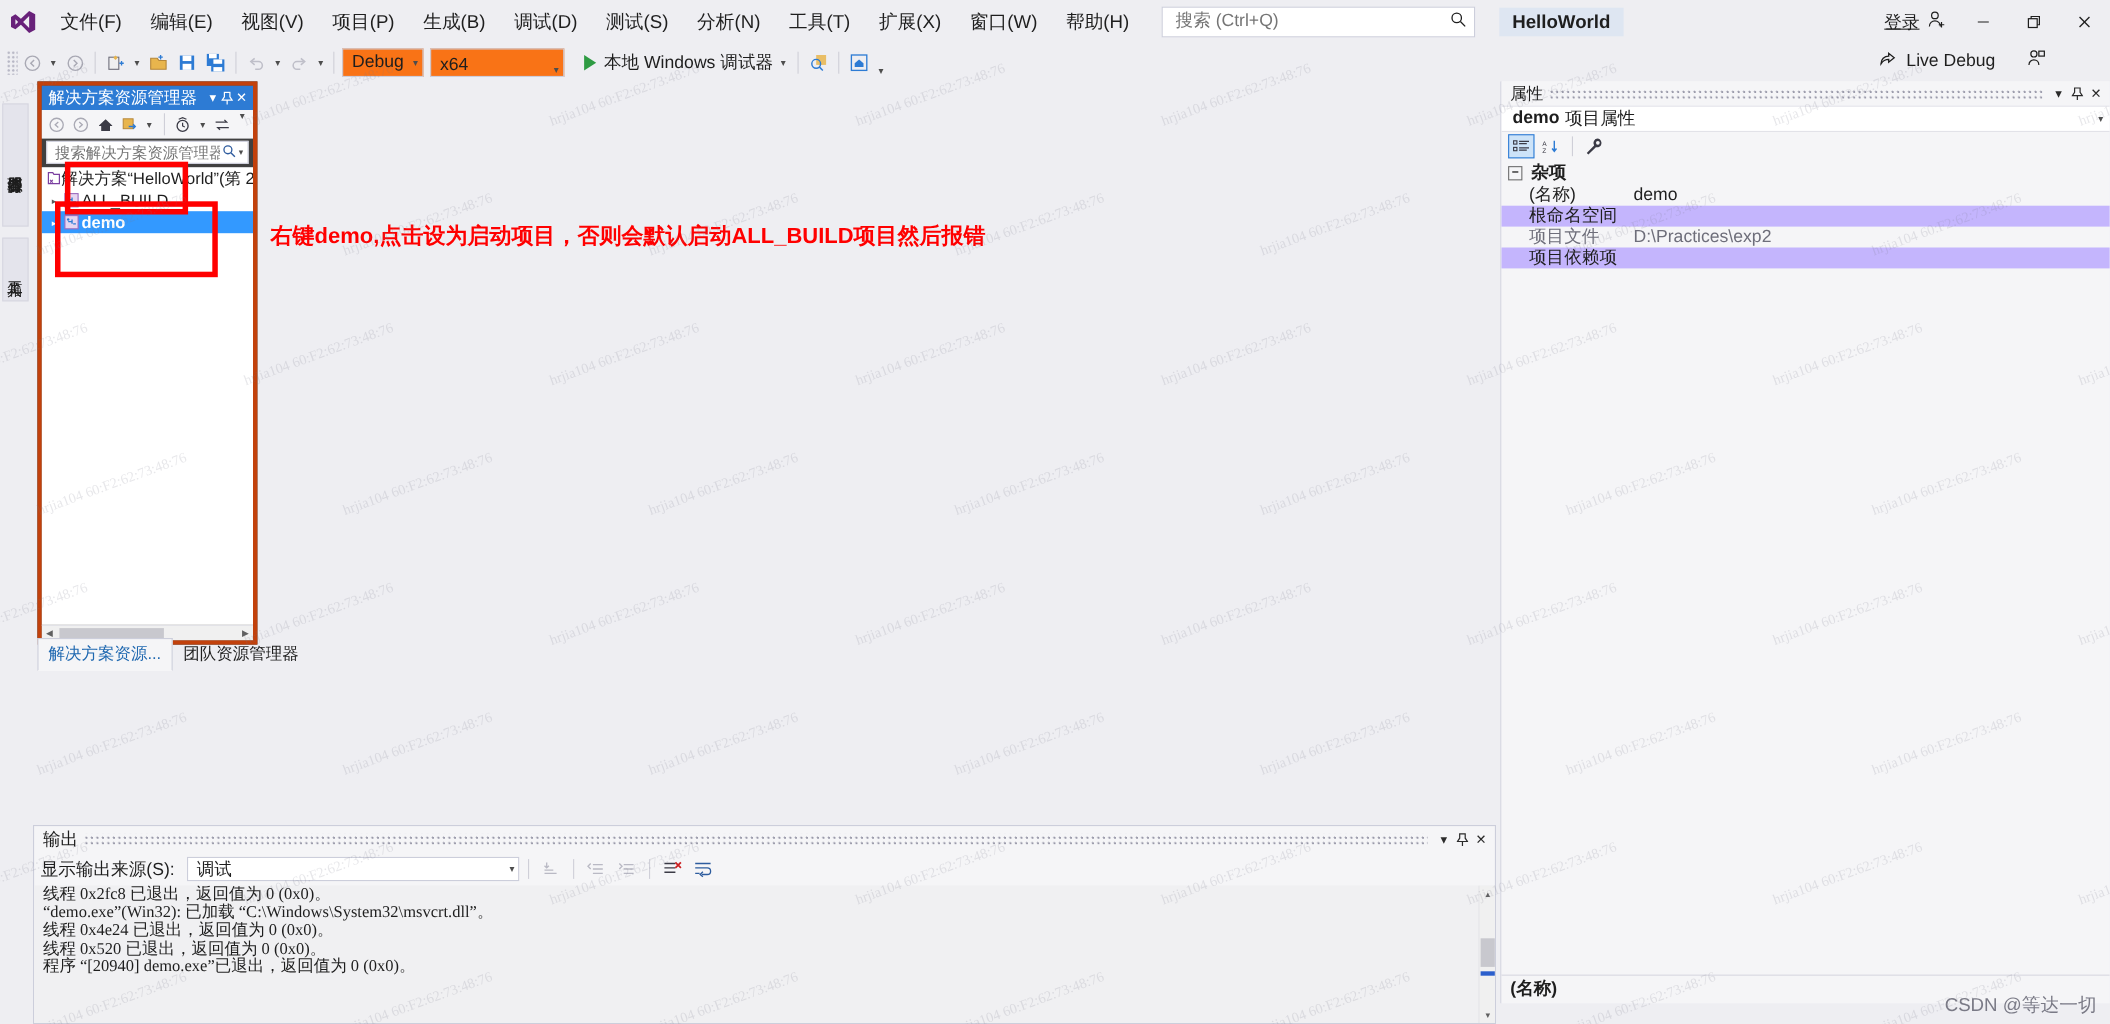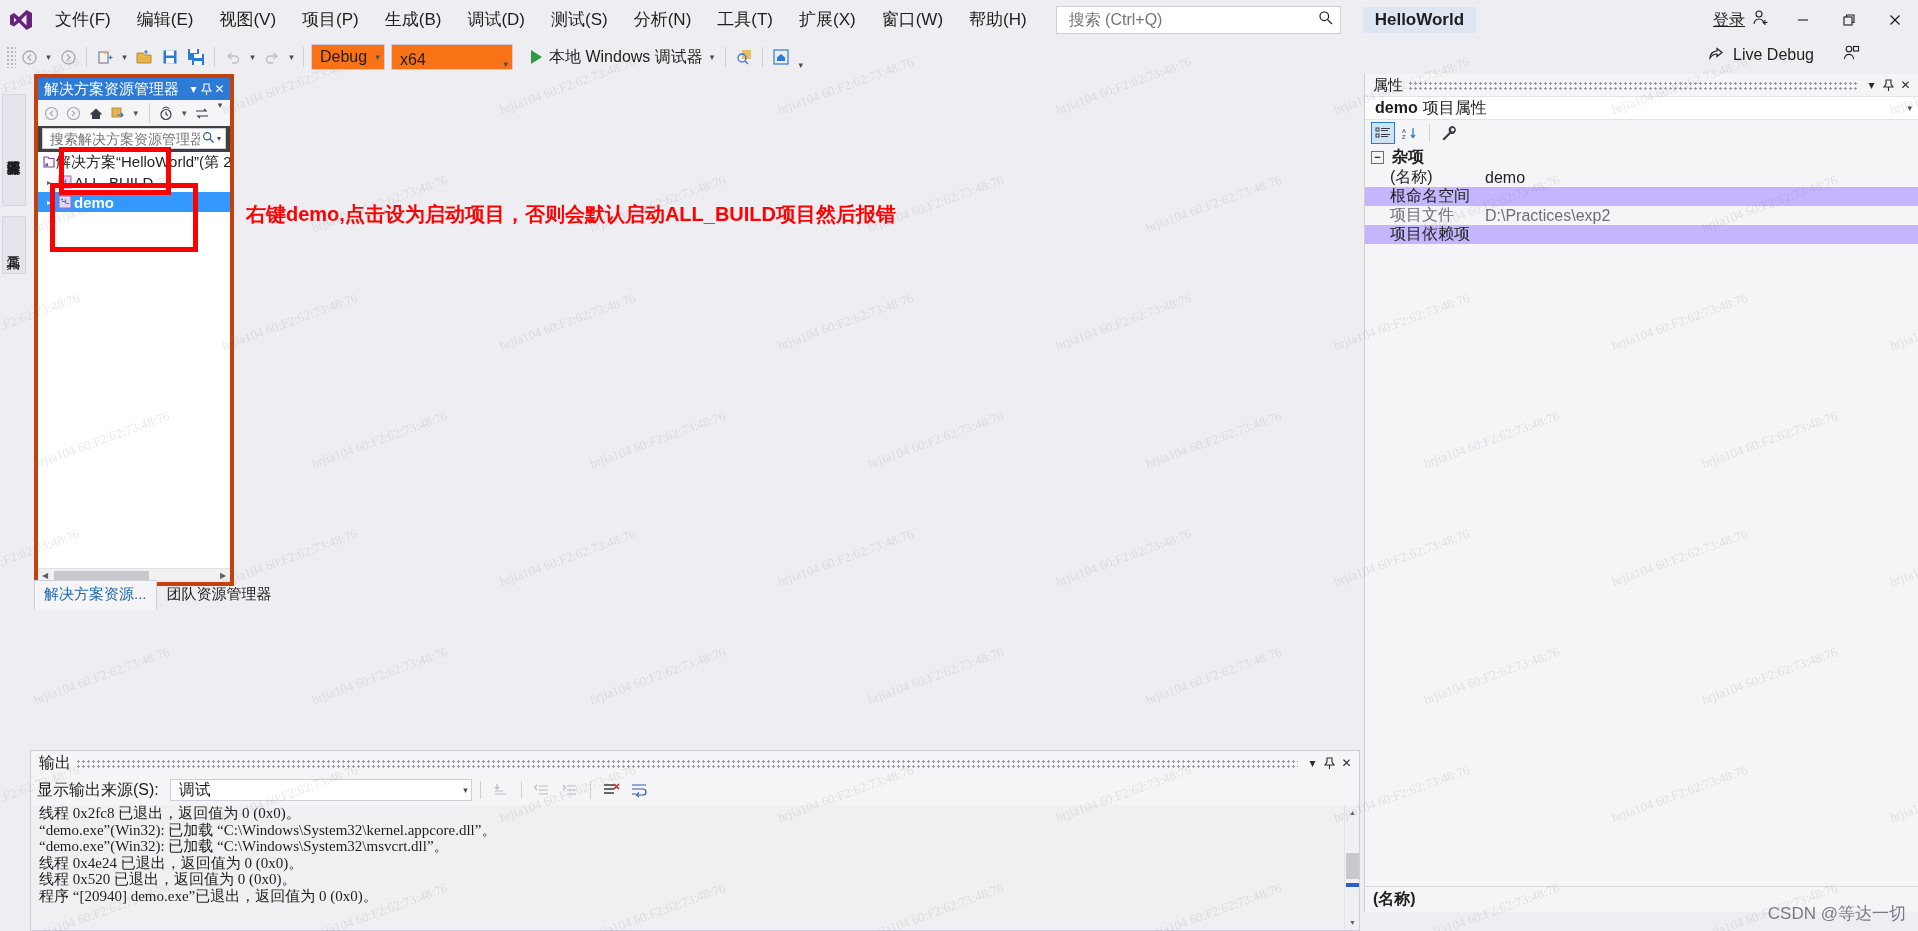--- a/index.html
+++ b/index.html
@@ -565,21 +565,20 @@
     <div class="op-tbtn">
       <svg width="18" height="16" viewBox="0 0 18 16">
           <path d="M2 3h14M2 7h11a3 3 0 0 1 0 6h-5M2 12h4" stroke="#2D5C9E" stroke-width="1.2" fill="none"></path>
           <path d="M9 10.5 6.5 13 9 15" stroke="#2D5C9E" stroke-width="1.2" fill="none"></path>
         </svg>
     </div>
   </div>
 
   <div id="op-body">
     <div class="oline">线程 0x2fc8 已退出，返回值为 0 (0x0)。</div>
-    <div class="oline">“demo.exe”(Win32): 已加载 “C:\Windows\System32\kernel.appcore.dll”。</div>
     <div class="oline">“demo.exe”(Win32): 已加载 “C:\Windows\System32\msvcrt.dll”。</div>
     <div class="oline">线程 0x4e24 已退出，返回值为 0 (0x0)。</div>
     <div class="oline">线程 0x520 已退出，返回值为 0 (0x0)。</div>
     <div class="oline">程序 “[20940] demo.exe”已退出，返回值为 0 (0x0)。</div>
 
     <div id="op-vscroll">
       <div class="vs-arrow">▲</div>
       <div id="vs-thumb"></div>
       <div id="vs-mark"></div>
       <div class="vs-arrow" style="position:absolute;bottom:0;">▼</div>

